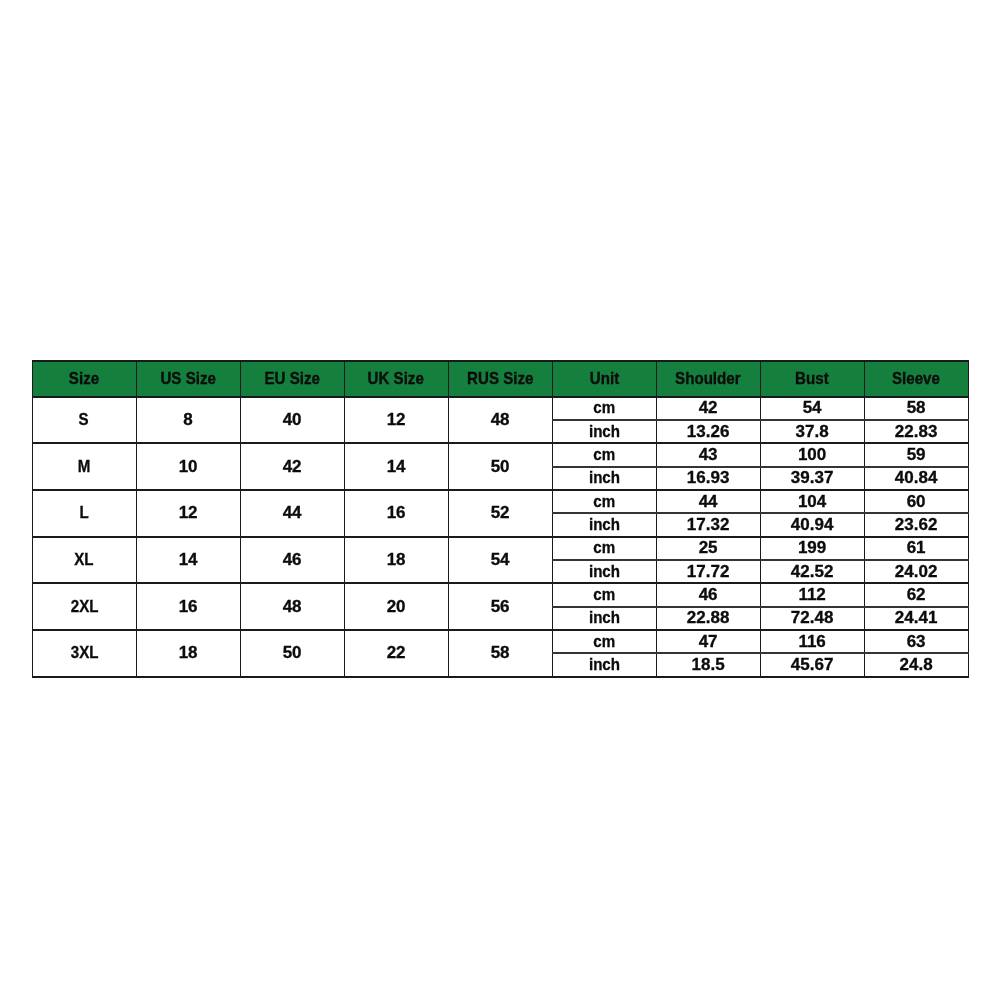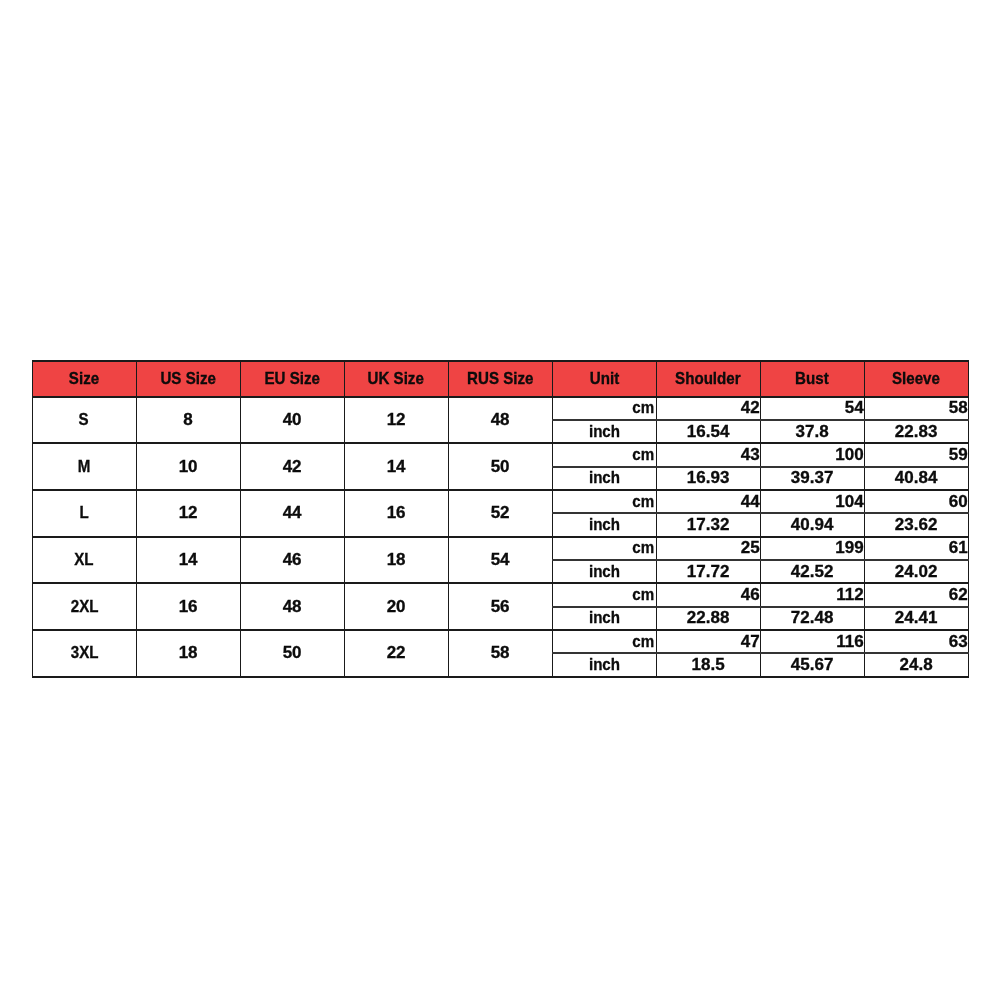--- a/index.html
+++ b/index.html
@@ -33,29 +33,29 @@
     border-left-width: 1px;
     border-right-width: 1px;
     text-align: center;
     vertical-align: middle;
     padding: 0;
     color: #0d0d0d;
     font-weight: bold;
     font-size: 17px;
   }
   #size-table thead th {
-    background: #ef4444;
+    background: #15803d;
     height: 33.6px;
   }
   #size-table tbody td {
     background: #ffffff;
   }
   #size-table td.left-cell { height: 44.7px; }
   #size-table td.sub-cell  { height: 21.3px; }
-  #size-table tr.cm-row   td.sub-cell { border-bottom-color: #343434; text-align: right; }
+  #size-table tr.cm-row   td.sub-cell { border-bottom-color: #343434; }
   #size-table tr.inch-row td.sub-cell { border-top-color: #343434; }
   #size-table .t {
     display: inline-block;
     white-space: nowrap;
     transform-origin: center center;
     -webkit-text-stroke: 0.3px #000000;
   }
   #size-table .t.alpha { transform: scaleX(0.89); }
   #size-table .t.num   { transform: none; }
 </style>
@@ -85,21 +85,21 @@
           <td class="left-cell" rowspan="2"><span class="t num">40</span></td>
           <td class="left-cell" rowspan="2"><span class="t num">12</span></td>
           <td class="left-cell" rowspan="2"><span class="t num">48</span></td>
           <td class="sub-cell"><span class="t alpha">cm</span></td>
           <td class="sub-cell"><span class="t num">42</span></td>
           <td class="sub-cell"><span class="t num">54</span></td>
           <td class="sub-cell"><span class="t num">58</span></td>
         </tr>
         <tr class="inch-row">
           <td class="sub-cell"><span class="t alpha">inch</span></td>
-          <td class="sub-cell"><span class="t num">16.54</span></td>
+          <td class="sub-cell"><span class="t num">13.26</span></td>
           <td class="sub-cell"><span class="t num">37.8</span></td>
           <td class="sub-cell"><span class="t num">22.83</span></td>
         </tr>
         <tr class="cm-row">
           <td class="left-cell" rowspan="2"><span class="t alpha">M</span></td>
           <td class="left-cell" rowspan="2"><span class="t num">10</span></td>
           <td class="left-cell" rowspan="2"><span class="t num">42</span></td>
           <td class="left-cell" rowspan="2"><span class="t num">14</span></td>
           <td class="left-cell" rowspan="2"><span class="t num">50</span></td>
           <td class="sub-cell"><span class="t alpha">cm</span></td>

